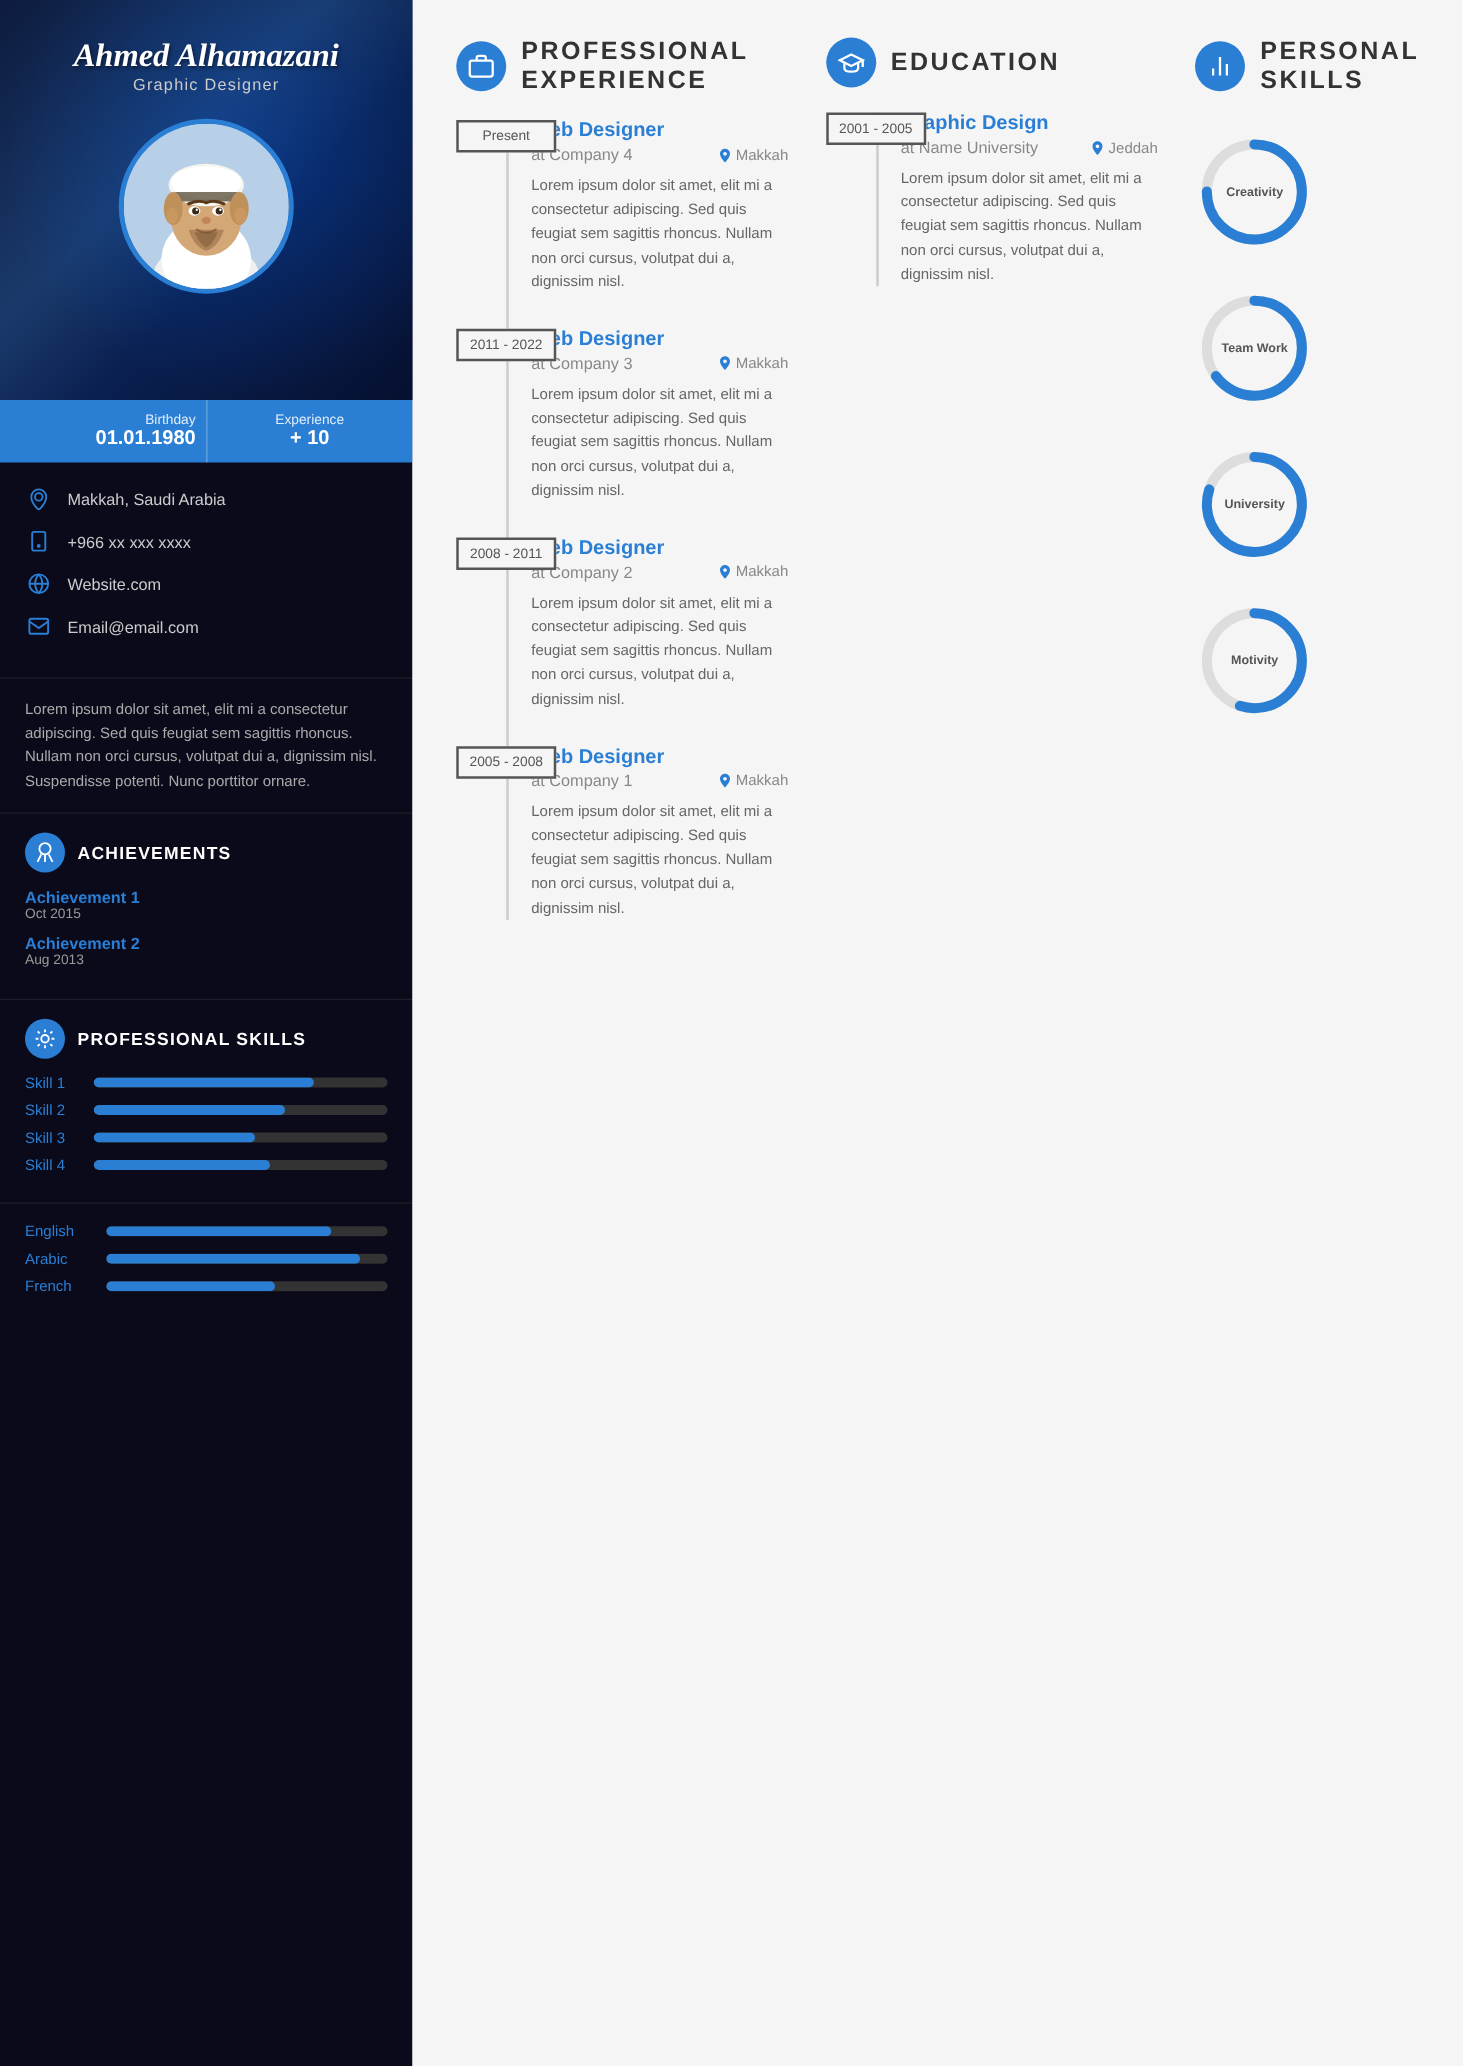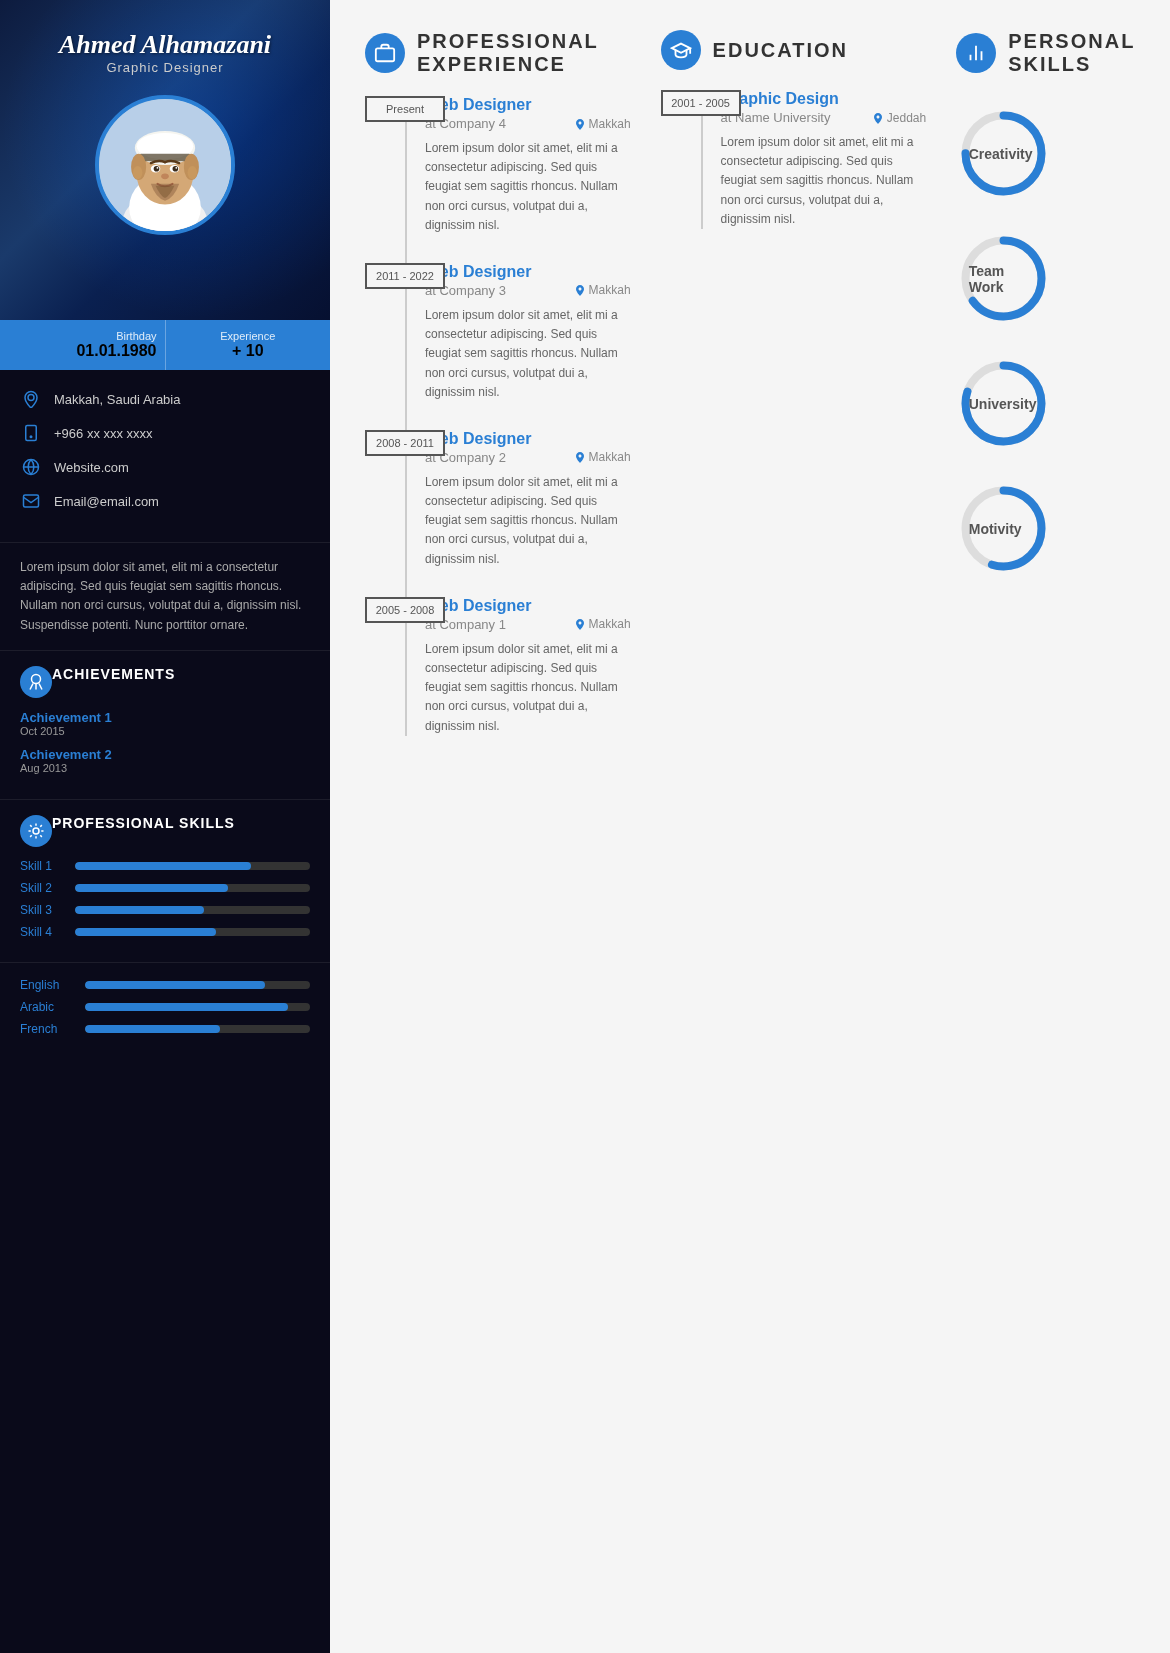--- a/index.html
+++ b/index.html
@@ -86,21 +86,21 @@
     .info-bar .info-cell:first-child {
       border-right: 1px solid rgba(255,255,255,0.3);
       text-align: right;
     }
     .info-cell .label {
       font-size: 11px;
       color: rgba(255,255,255,0.85);
     }
     .info-cell .value {
       font-size: 16px;
-      color: #000000;
+      color: #ffffff;
       font-weight: bold;
     }
 
     .contact-section {
       padding: 18px 20px;
     }
     .contact-item {
       display: flex;
       align-items: center;
       gap: 12px;
@@ -130,20 +130,22 @@
       color: #aaa;
       line-height: 1.6;
     }
 
     .section-block {
       padding: 15px 20px;
       border-top: 1px solid rgba(255,255,255,0.08);
     }
     .section-block-title {
       display: flex;
+      align-items: center;
+      gap: 10px;
       margin-bottom: 12px;
     }
     .section-block-title .icon-circle {
       width: 32px;
       height: 32px;
       border-radius: 50%;
       background: #2a7fd4;
       display: flex;
       align-items: center;
       justify-content: center;
@@ -369,23 +371,23 @@
       fill: none;
       stroke: #2a7fd4;
       stroke-width: 8;
       stroke-linecap: round;
     }
     .circle-inner-text {
       position: absolute;
       top: 50%;
       left: 50%;
       transform: translate(-50%, -50%);
-      font-size: 14px;
+      font-size: 10px;
       color: #555;
-      text-align: left;
+      text-align: center;
       font-weight: bold;
       width: 70px;
     }
 
     
     .badge-present {
       background: #f5f5f5;
       border: 2px solid #555;
     }
   </style>

